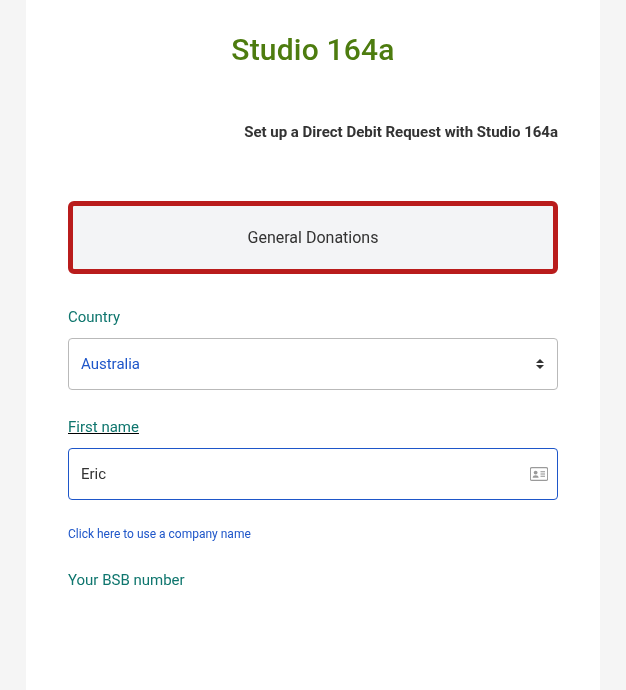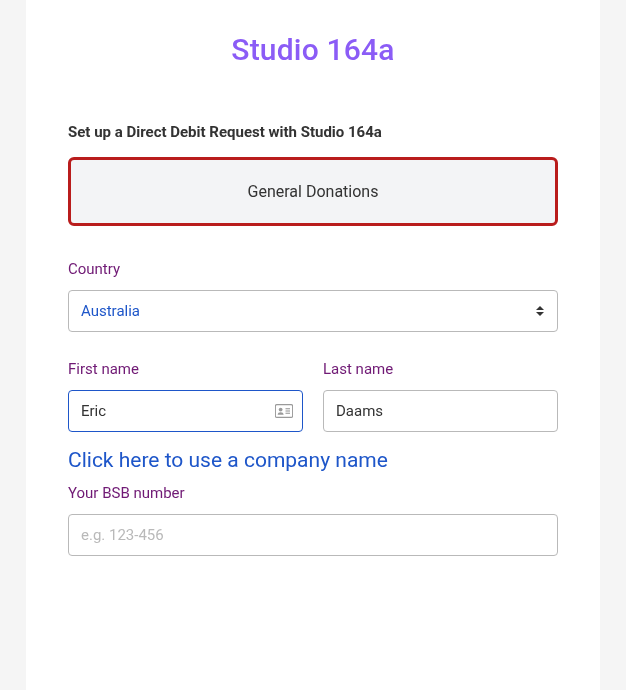--- a/index.html
+++ b/index.html
@@ -22,51 +22,51 @@
     .card {
       background: #ffffff;
       width: 100%;
       height: 100%;
       padding: 28px 42px 0 42px;
     }
     .brand-title {
       text-align: center;
       font-size: 30px;
       font-weight: 500;
-      color: #8b5cf6;
+      color: #4d7c0f;
       margin-top: 4px;
       margin-bottom: 56px;
       letter-spacing: 0.2px;
     }
     .subheading {
-      text-align: left;
+      text-align: right;
       font-size: 15px;
       font-weight: 700;
       color: #333333;
-      margin-bottom: 16px;
+      margin-bottom: 60px;
     }
     .section-banner {
       background: #f3f4f6;
-      border: 3px solid #b91c1c;
+      border: 5px solid #b91c1c;
       border-radius: 6px;
       text-align: center;
       padding: 22px 10px;
       font-size: 16px;
       color: #333333;
       margin-bottom: 34px;
     }
     .field-label {
       display: block;
       font-size: 15px;
-      color: #701a75;
+      color: #0f766e;
       margin-bottom: 12px;
     }
     .input, .select {
       width: 100%;
-      height: 42px;
+      height: 52px;
       padding: 0 12px;
       font-size: 15px;
       border: 1px solid #b9b9b9;
       border-radius: 4px;
       background: #ffffff;
       color: #333333;
       font-family: inherit;
     }
     .input::placeholder {
       color: #b9b9b9;
@@ -103,21 +103,22 @@
     }
     .caret-up {
       border-bottom: 4px solid #333;
     }
     .caret-down {
       border-top: 4px solid #333;
     }
     .name-row {
       display: flex;
       gap: 20px;
-      margin-bottom: 16px;
+      margin-bottom: 23px;
+      text-decoration: underline;
     }
     .name-col {
       flex: 1;
     }
     .input-with-icon {
       position: relative;
     }
     .input-with-icon .input {
       padding-right: 40px;
     }
@@ -127,23 +128,23 @@
       top: 50%;
       transform: translateY(-50%);
       width: 18px;
       height: 14px;
       pointer-events: none;
       color: #9a9a9a;
     }
     .company-link {
       display: inline-block;
       color: #1e56c9;
-      font-size: 21px;
+      font-size: 12px;
       text-decoration: none;
-      margin-bottom: 12px;
+      margin-bottom: 30px;
       cursor: pointer;
     }
     .field-group {
       margin-bottom: 40px;
     }
   </style>
 </head>
 <body>
 
 <div class="page-wrap">
@@ -174,28 +175,23 @@
           <svg class="id-icon" viewBox="0 0 24 18">
             <rect x="0.5" y="0.5" width="23" height="17" rx="2" ry="2" fill="none" stroke="currentColor" stroke-width="1.5"></rect>
             <circle cx="7.5" cy="7" r="2.5" fill="currentColor"></circle>
             <path d="M3.5 14 C3.5 11.5 5.5 10.5 7.5 10.5 C9.5 10.5 11.5 11.5 11.5 14 Z" fill="currentColor"></path>
             <line x1="14" y1="6" x2="20" y2="6" stroke="currentColor" stroke-width="1.5"></line>
             <line x1="14" y1="9" x2="20" y2="9" stroke="currentColor" stroke-width="1.5"></line>
             <line x1="14" y1="12" x2="20" y2="12" stroke="currentColor" stroke-width="1.5"></line>
           </svg>
         </div>
       </div>
-      <div class="name-col">
-        <label class="field-label">Last name</label>
-        <input type="text" class="input" value="Daams" style="">
-      </div>
     </div>
 
     <a class="company-link">Click here to use a company name</a>
 
     <div class="field-group">
       <label class="field-label">Your BSB number</label>
-      <input type="text" class="input" placeholder="e.g. 123-456" style="">
     </div>
 
 
   </div>
 </div>
 
 </body></html>

